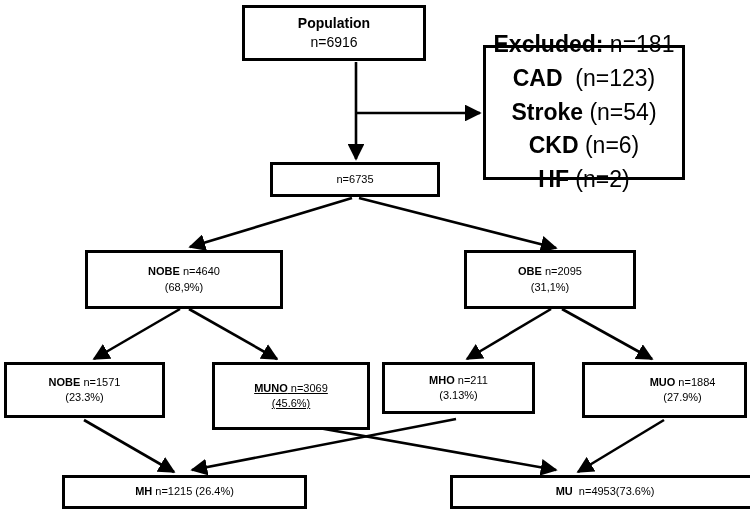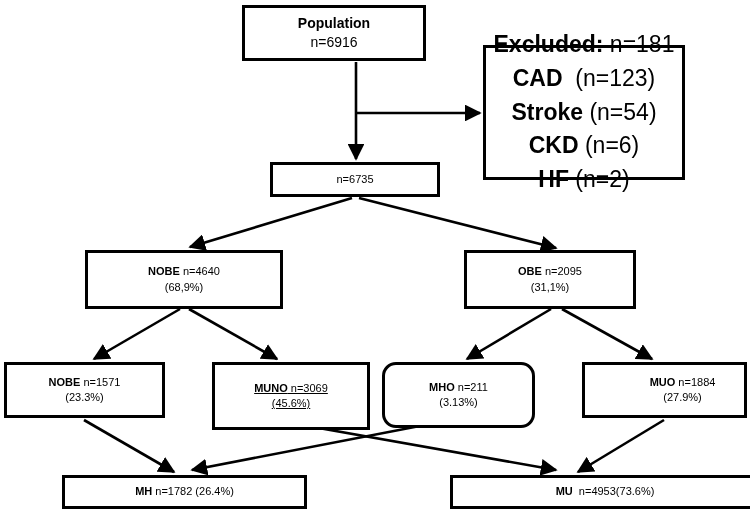--- a/index.html
+++ b/index.html
@@ -35,21 +35,21 @@
     white-space: nowrap;
   }
   .b { font-weight: bold; }
   .box-population   { left: 242px; top: 5px;   width: 184px; height: 56px; font-size: 14px; }
   .box-excluded     { left: 483px; top: 45px;  width: 202px; height: 135px; line-height: 1.47; font-size: 23px; }
   .box-filtered     { left: 270px; top: 162px; width: 170px; height: 35px; }
   .box-nobe         { left: 85px;  top: 250px; width: 198px; height: 59px; align-items: center; }
   .box-obe          { left: 464px; top: 250px; width: 172px; height: 59px; }
   .box-mhno         { left: 4px;   top: 362px; width: 161px; height: 56px; }
   .box-muno         { left: 212px; top: 362px; width: 158px; height: 68px; text-decoration: underline; }
-  .box-mho          { left: 382px; top: 362px; width: 153px; height: 66px; border-radius: 14px; }
+  .box-mho          { left: 382px; top: 362px; width: 153px; height: 52px; }
   .box-muo          { left: 582px; top: 362px; width: 165px; height: 56px; padding-left: 36px; }
   .box-mh           { left: 62px;  top: 475px; width: 245px; height: 34px; }
   .box-mu           { left: 450px; top: 475px; width: 310px; height: 34px; }
 </style>
 </head>
 <body>
 
 <div class="stage">
 
   <svg class="arrows" viewBox="0 0 750 511" xmlns="http://www.w3.org/2000/svg">
@@ -113,20 +113,20 @@
     <div><span class="b">MHO</span><span> n=211</span></div>
     <div>(3.13%)</div>
   </div>
 
   <div class="box box-muo">
     <div><span class="b">MUO</span><span> n=1884</span></div>
     <div>(27.9%)</div>
   </div>
 
   <div class="box box-mh">
-    <div><span class="b">MH</span><span> n=1782 (26.4%)</span></div>
+    <div><span class="b">MH</span><span> n=1215 (26.4%)</span></div>
   </div>
 
   <div class="box box-mu">
     <div><span class="b">MU</span><span>&nbsp; n=4953(73.6%)</span></div>
   </div>
 
 </div>
 
 </body></html>

